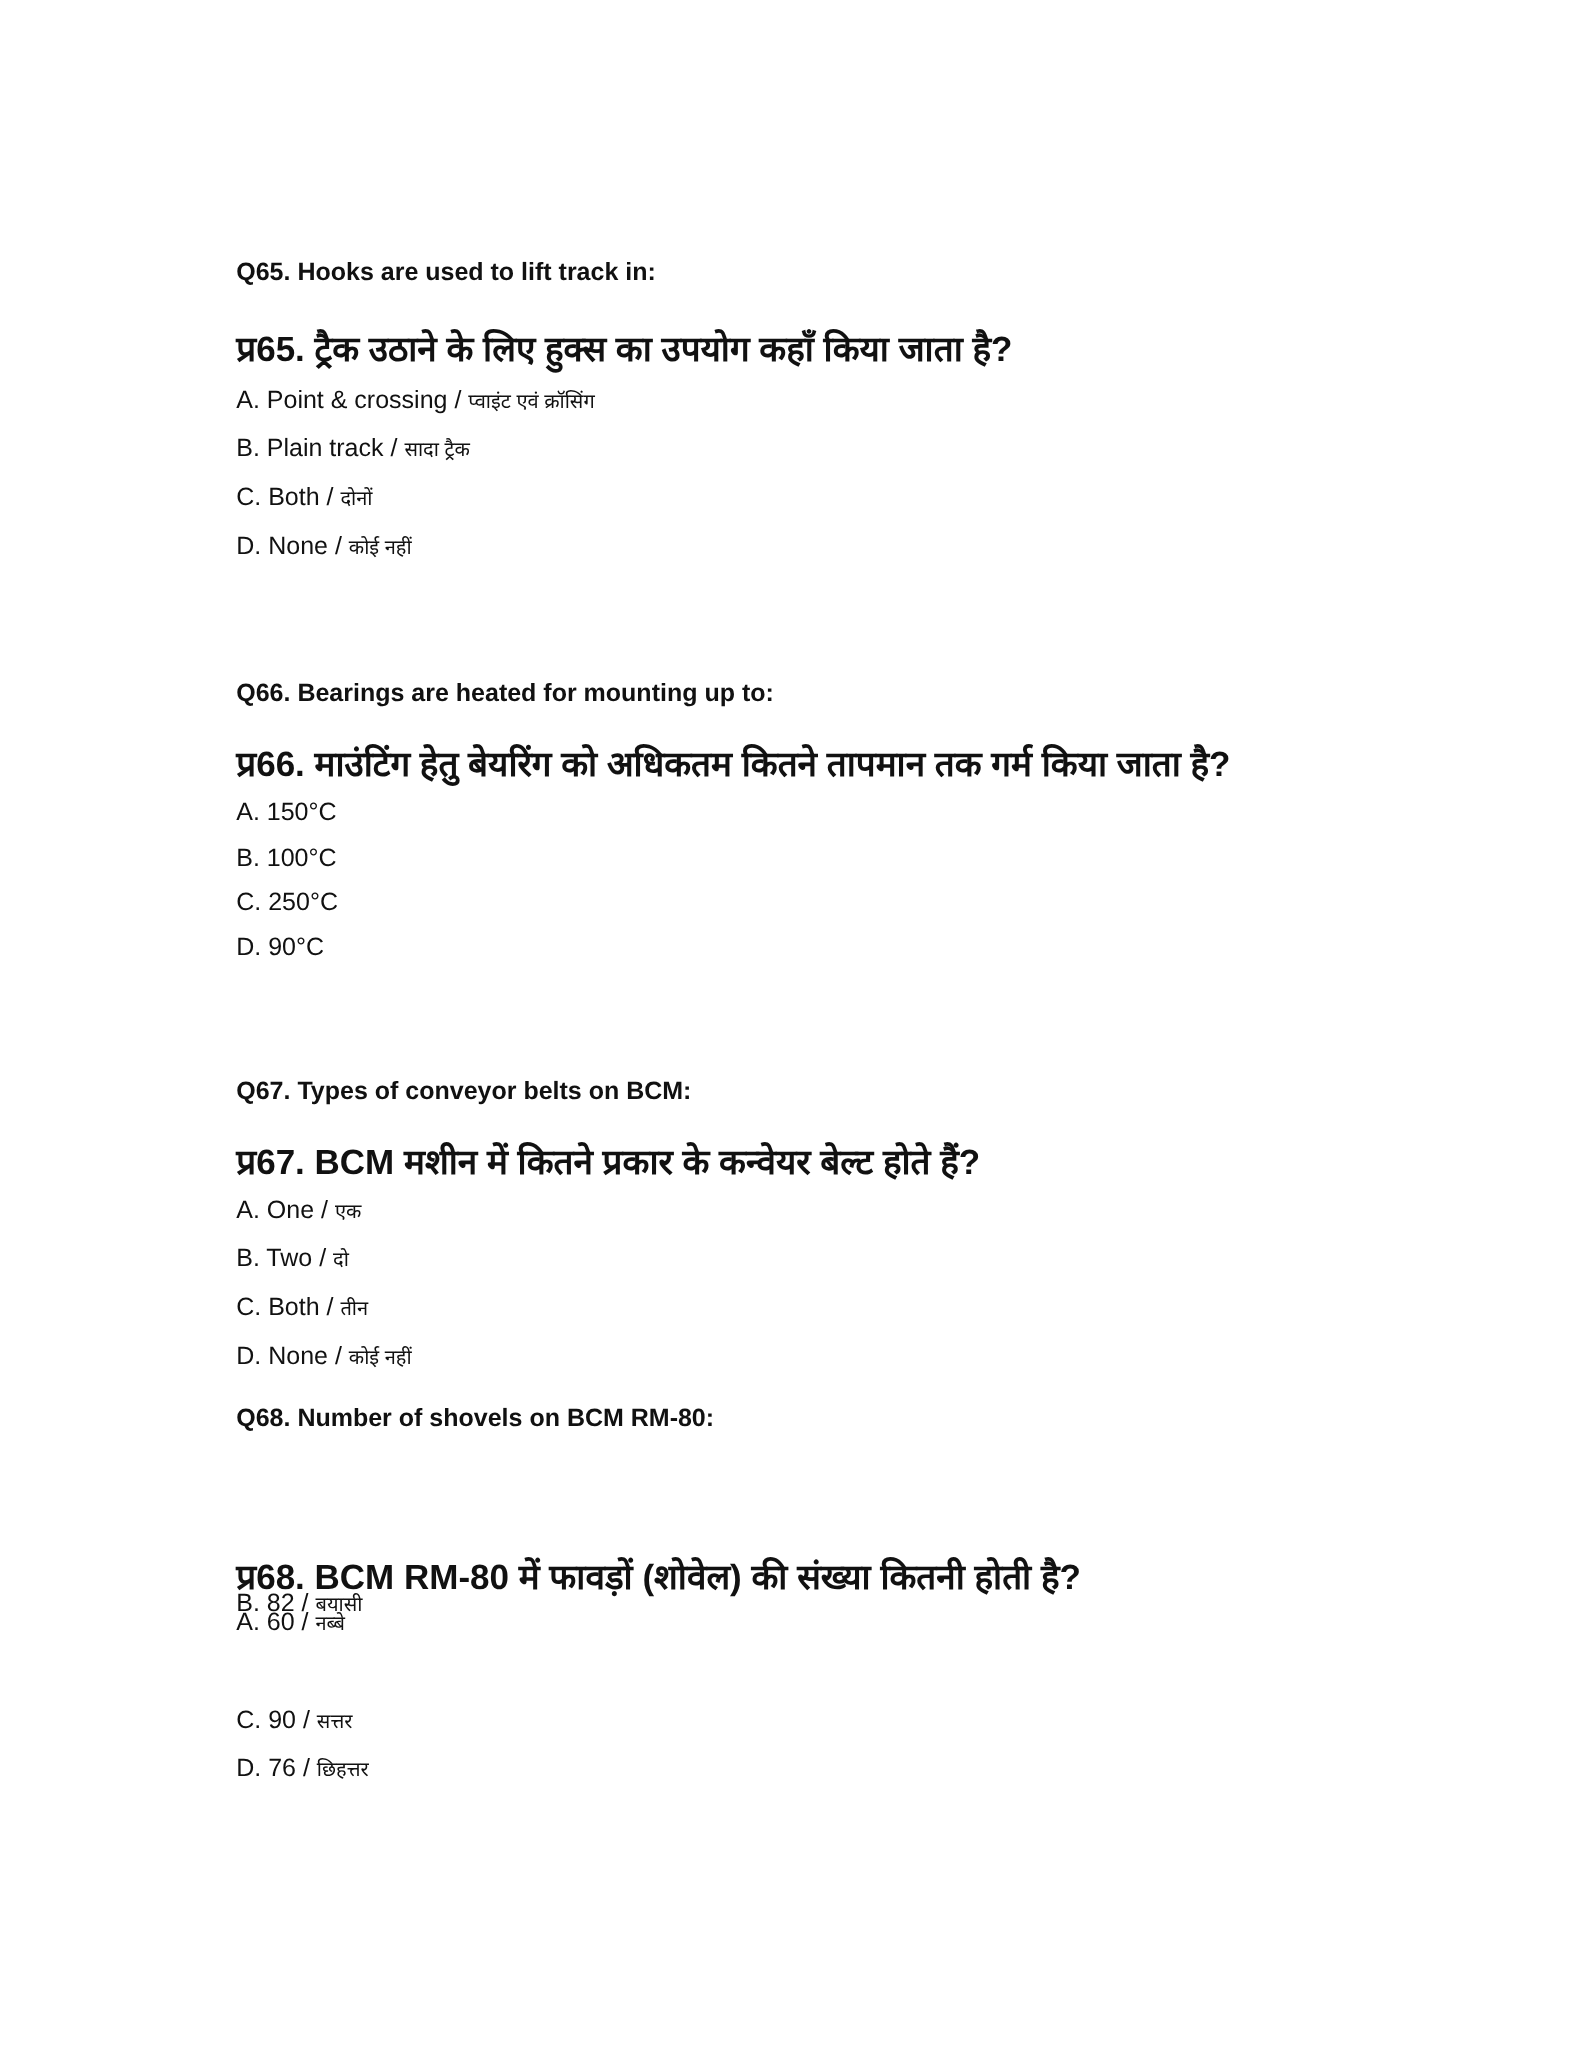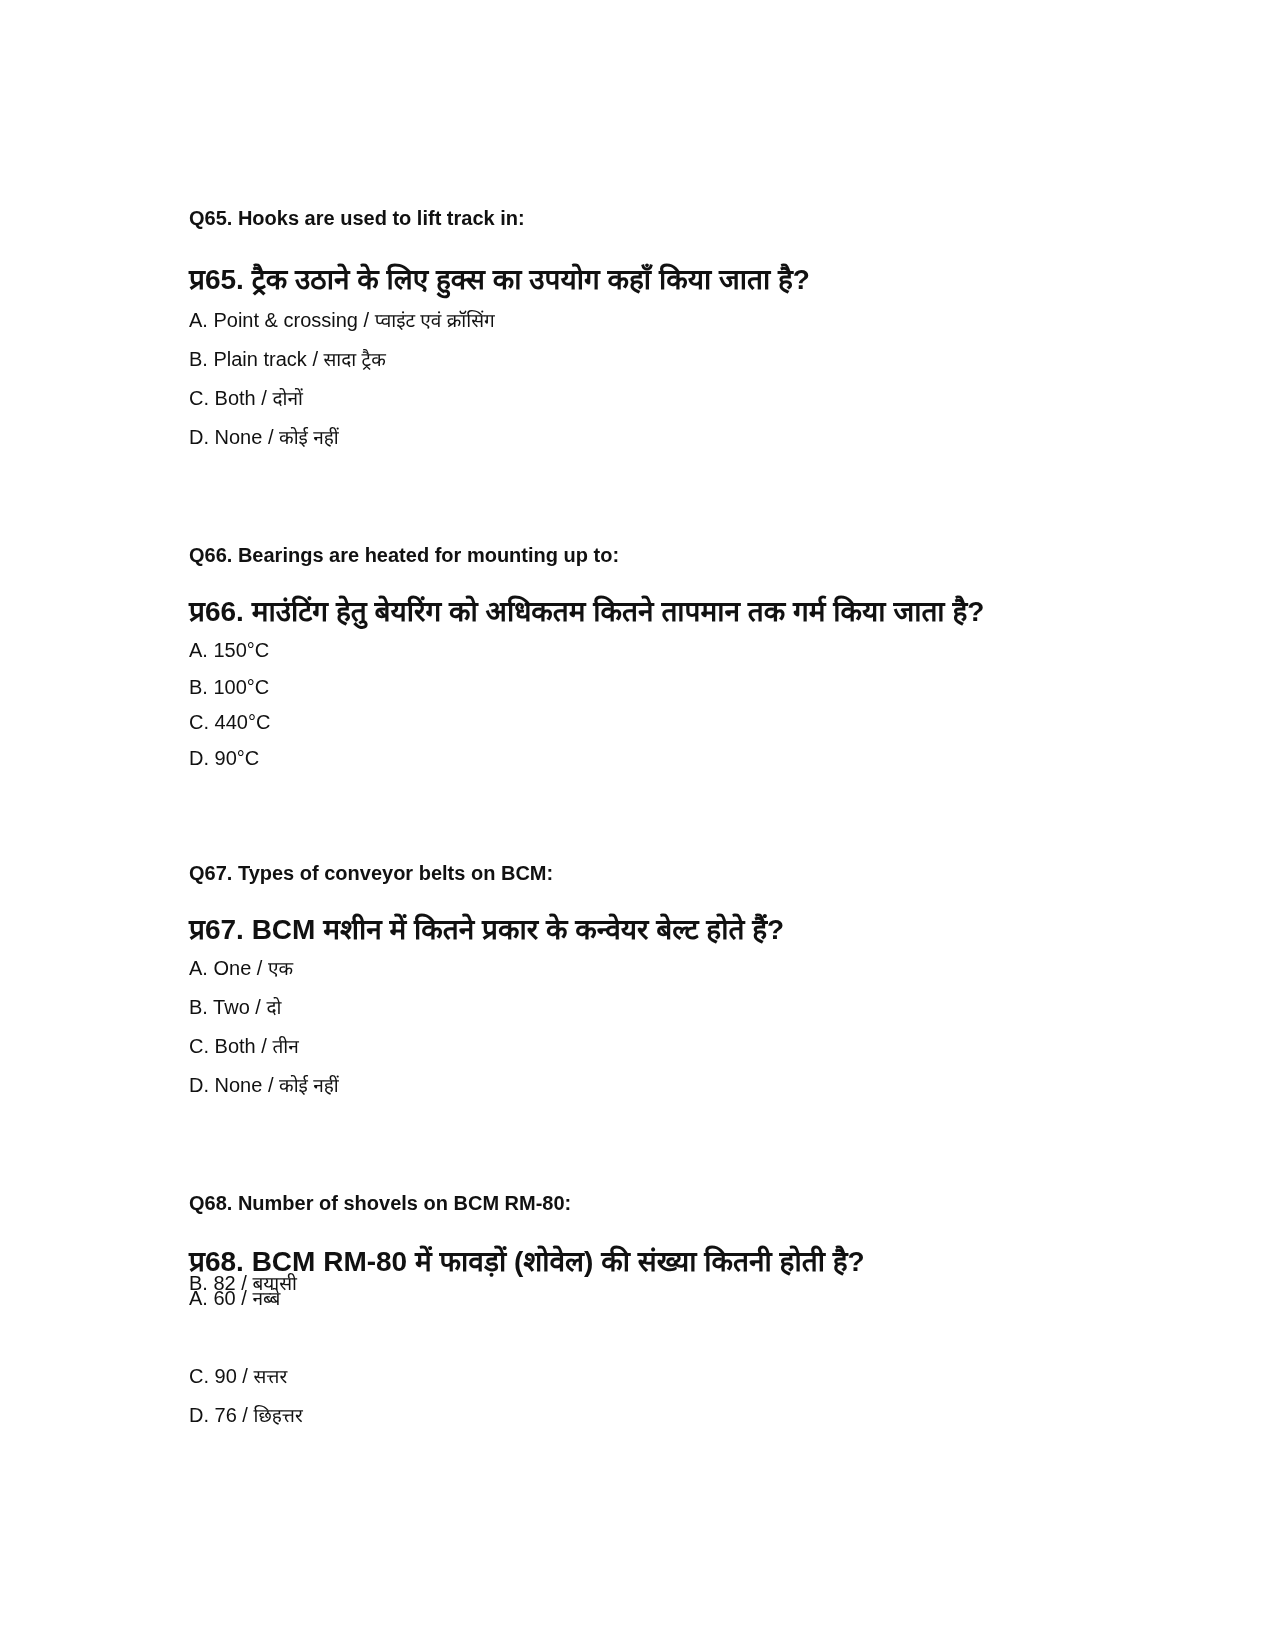--- a/index.html
+++ b/index.html
@@ -2,44 +2,44 @@
 <html><head>
 <meta charset="utf-8">
 <style>
   html, body { margin: 0; padding: 0; background: #ffffff; }
   body { width: 1275px; height: 1651px; position: relative; overflow: hidden;
          font-family: "Liberation Sans", "DejaVu Sans", sans-serif; color: #111111; }
   .line { position: absolute; left: 189px; white-space: nowrap; line-height: 1; text-align: right; }
   .q-en { font-size: 20px; font-weight: bold; }
   .q-hi { font-size: 28px; font-weight: bold; }
   .opt  { font-size: 20px; }
-  .opt .hi { font-size: 19px; margin-top: 32px; }
+  .opt .hi { font-size: 16px; margin-top: 32px; }
 </style>
 </head>
 <body>
 
 <div class="line q-en" style="top:208px">Q65. Hooks are used to lift track in:</div>
 <div class="line q-hi" style="top:266px">प्र65. ट्रैक उठाने के लिए हुक्स का उपयोग कहाँ किया जाता है?</div>
 <div class="line opt" style="top:310px"><span>A. Point &amp; crossing / </span><span class="hi">प्वाइंट एवं क्रॉसिंग</span></div>
 <div class="line opt" style="top:349px"><span>B. Plain track / </span><span class="hi">सादा ट्रैक</span></div>
 <div class="line opt" style="top:388px"><span>C. Both / </span><span class="hi">दोनों</span></div>
 <div class="line opt" style="top:427px"><span>D. None / </span><span class="hi">कोई नहीं</span></div>
 
 <div class="line q-en" style="top:545px">Q66. Bearings are heated for mounting up to:</div>
 <div class="line q-hi" style="top:598px">प्र66. माउंटिंग हेतु बेयरिंग को अधिकतम कितने तापमान तक गर्म किया जाता है?</div>
 <div class="line opt" style="top:640px"><span>A. 150°C</span></div>
 <div class="line opt" style="top:677px"><span>B. 100°C</span></div>
-<div class="line opt" style="top:712px"><span>C. 440°C</span></div>
+<div class="line opt" style="top:712px"><span>C. 250°C</span></div>
 <div class="line opt" style="top:748px"><span>D. 90°C</span></div>
 
 <div class="line q-en" style="top:863px">Q67. Types of conveyor belts on BCM:</div>
 <div class="line q-hi" style="top:916px">प्र67. BCM मशीन में कितने प्रकार के कन्वेयर बेल्ट होते हैं?</div>
 <div class="line opt" style="top:958px"><span>A. One / </span><span class="hi">एक</span></div>
 <div class="line opt" style="top:997px"><span>B. Two / </span><span class="hi">दो</span></div>
 <div class="line opt" style="top:1036px"><span>C. Both / </span><span class="hi">तीन</span></div>
 <div class="line opt" style="top:1075px"><span>D. None / </span><span class="hi">कोई नहीं</span></div>
 
-<div class="line q-en" style="top:1193px">Q68. Number of shovels on BCM RM-80:</div>
+<div class="line q-en" style="top:1125px">Q68. Number of shovels on BCM RM-80:</div>
 <div class="line q-hi" style="top:1248px">प्र68. BCM RM-80 में फावड़ों (शोवेल) की संख्या कितनी होती है?</div>
 <div class="line opt" style="top:1288px"><span>A. 60 / </span><span class="hi">नब्बे</span></div>
 <div class="line opt" style="top:1273px"><span>B. 82 / </span><span class="hi">बयासी</span></div>
 <div class="line opt" style="top:1366px"><span>C. 90 / </span><span class="hi">सत्तर</span></div>
 <div class="line opt" style="top:1405px"><span>D. 76 / </span><span class="hi">छिहत्तर</span></div>
 
 </body></html>

